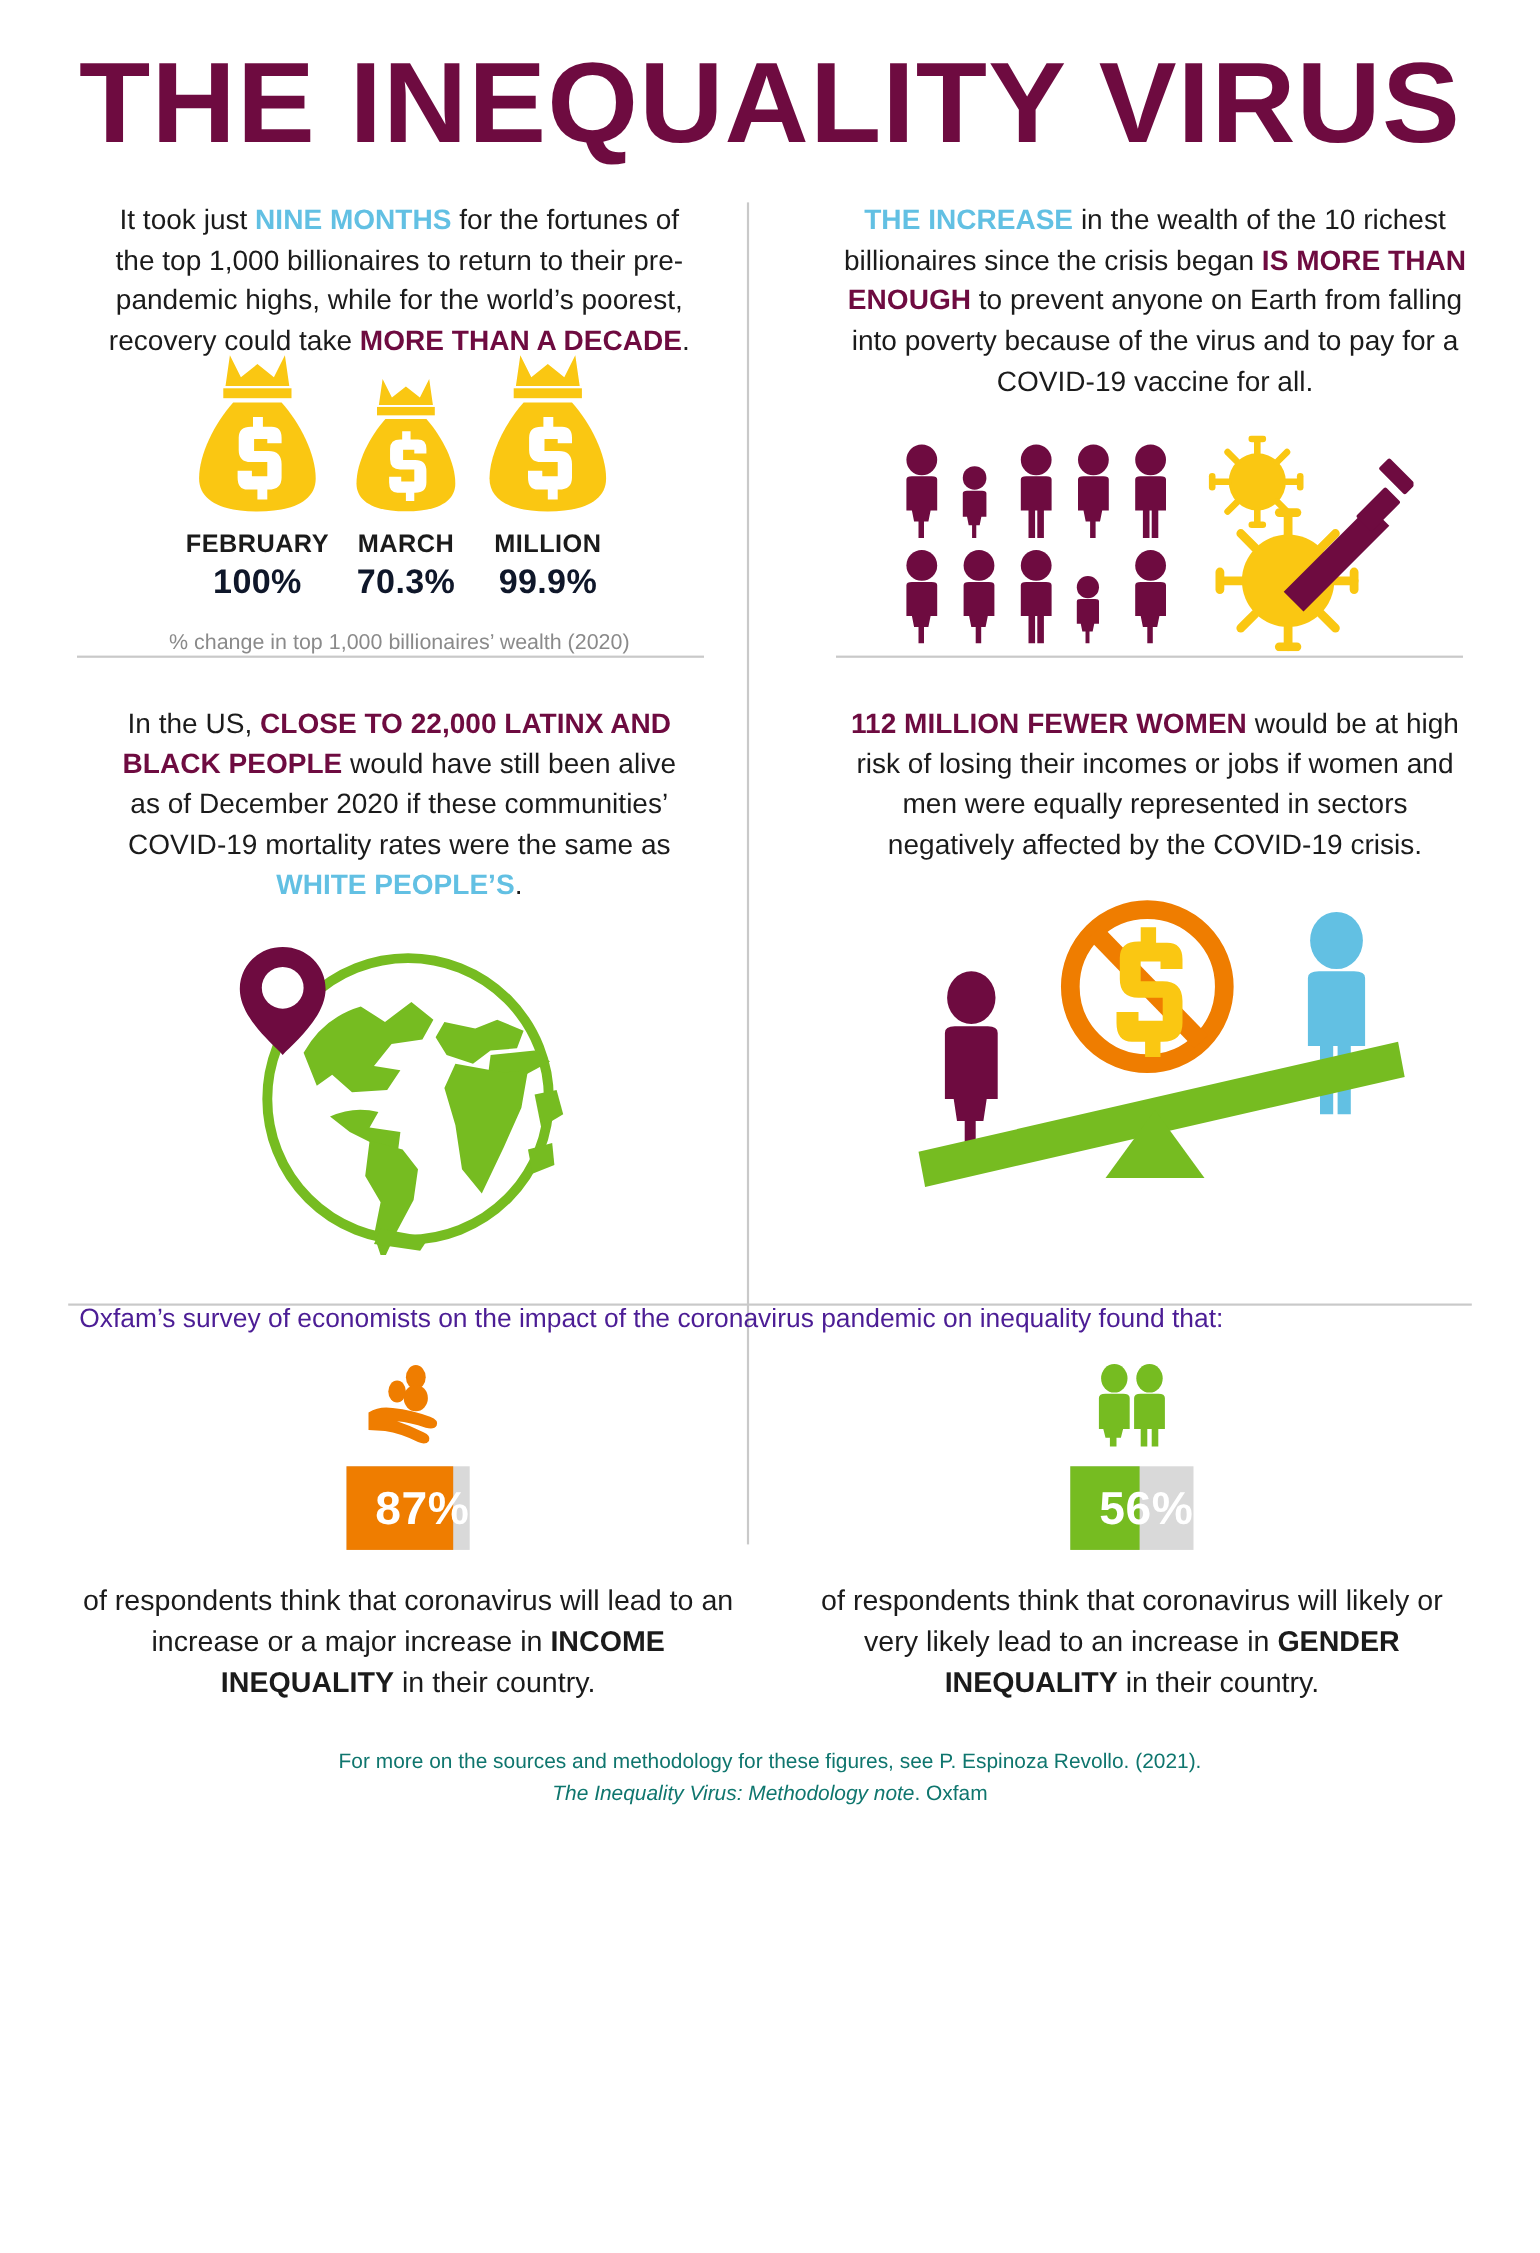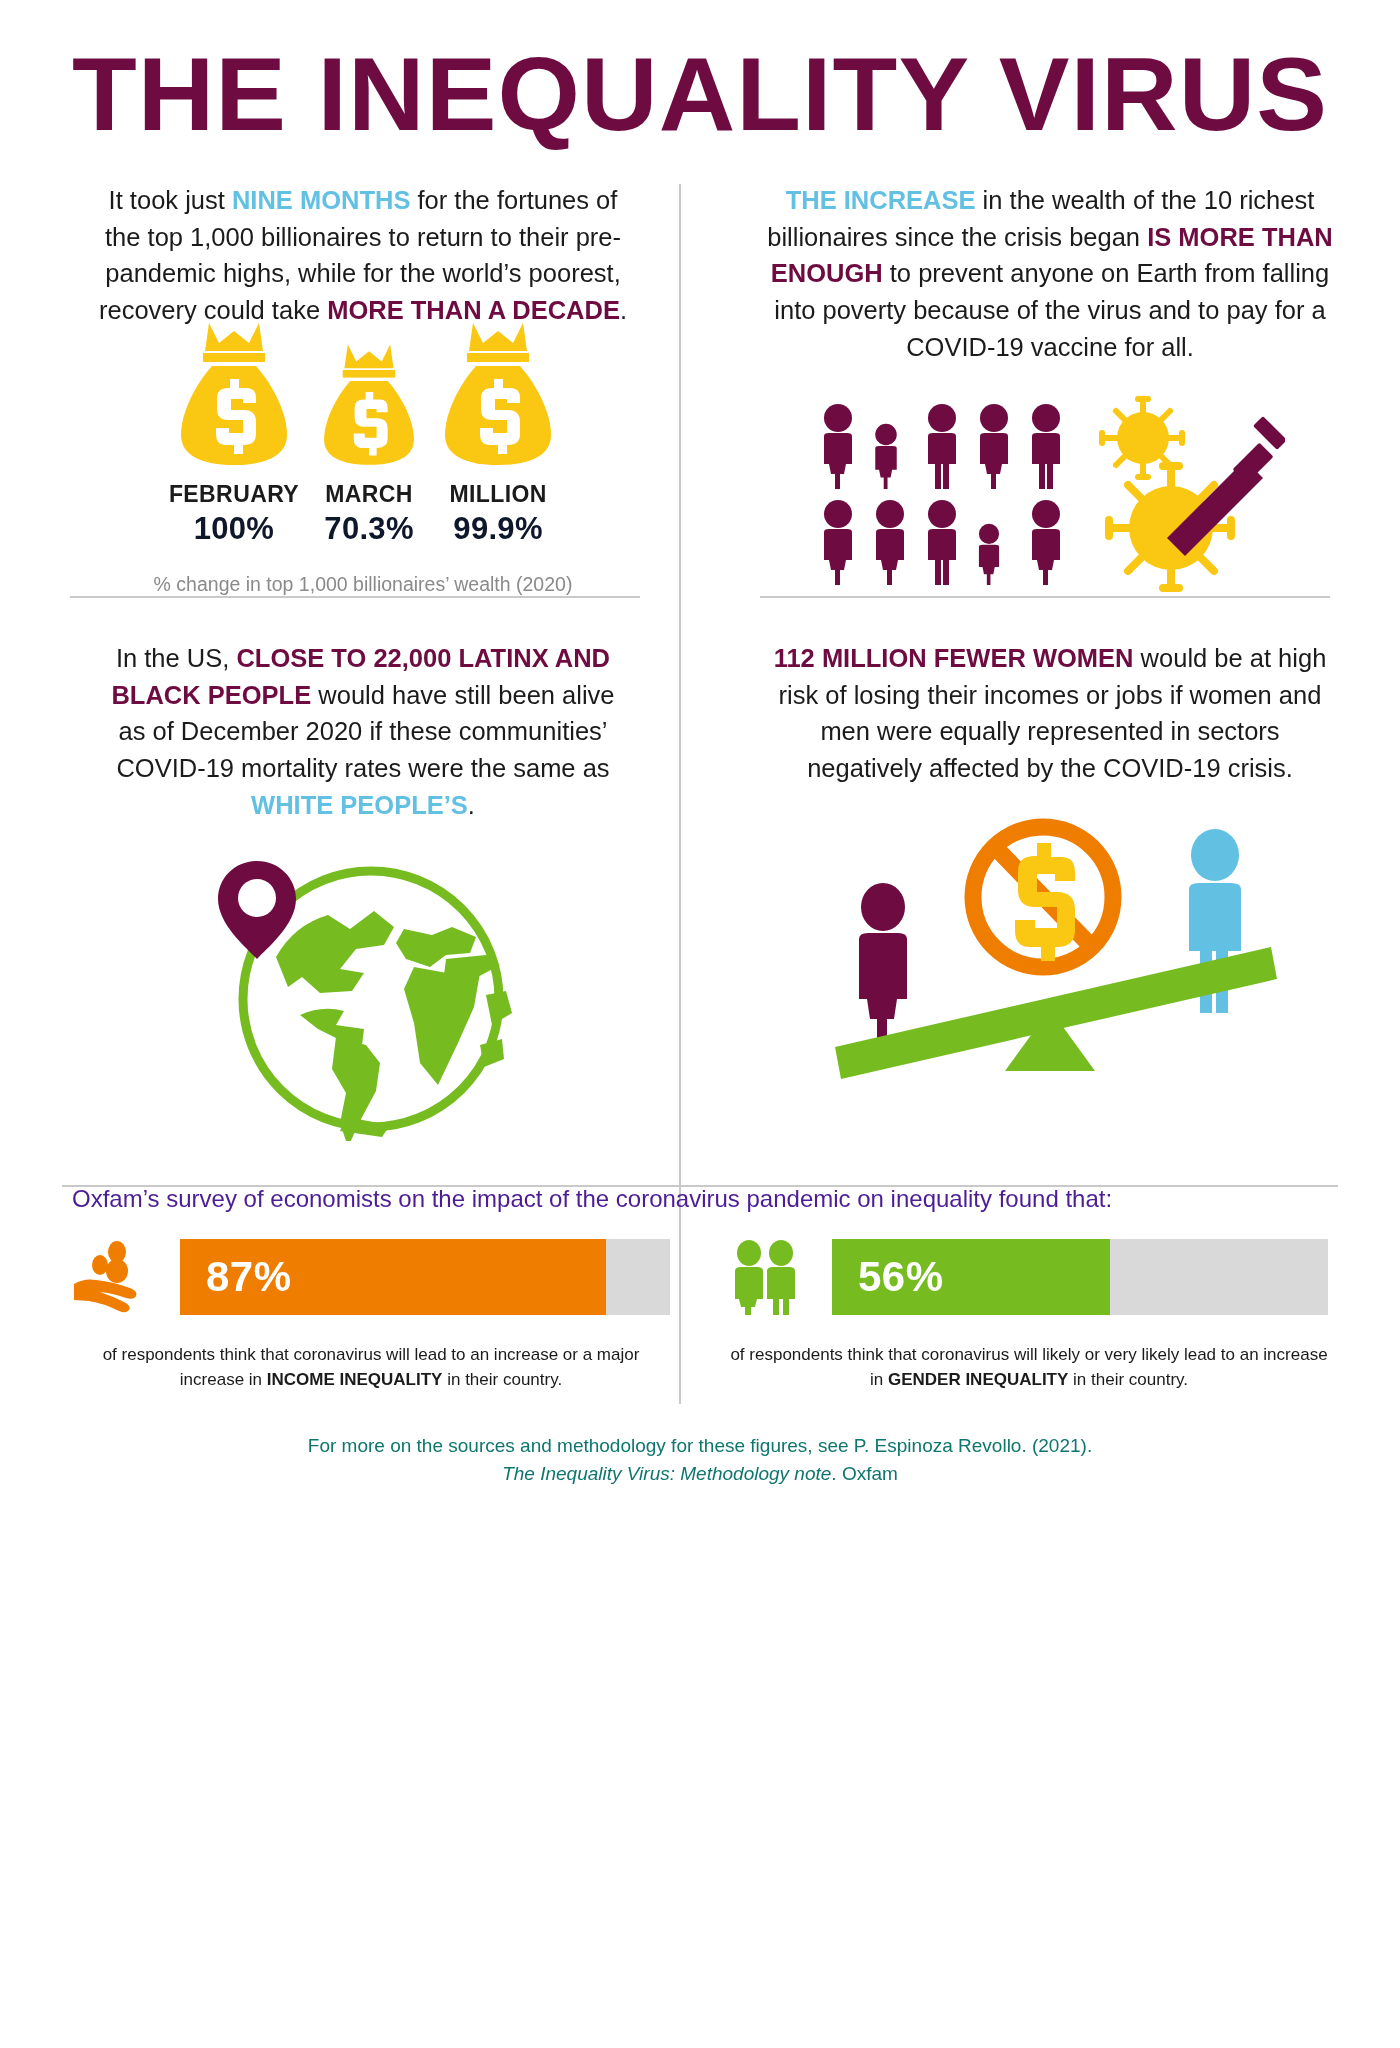--- a/index.html
+++ b/index.html
@@ -147,21 +147,21 @@
     color: #4c1d95;
     text-align: left;
     padding-left: 0px;
   }
   .bars-row {
     display: grid;
     grid-template-columns: 1fr 1fr;
     gap: 60px;
     margin-top: 26px;
   }
-  .bar-unit { display: flex; align-items: center; gap: 32px; }
+  .bar-unit { display: flex; align-items: center; gap: 18px; flex-direction: column; }
   .bar-track {
     position: relative;
     flex: 1;
     height: 76px;
     background: #d9d9d9;
     display: flex;
     align-items: center;
   }
   .bar-fill {
     height: 76px;
@@ -171,21 +171,21 @@
   }
   .bar-pct {
     color: #ffffff;
     font-size: 42px;
     font-weight: bold;
     letter-spacing: 0.5px;
   }
   .bar-caption {
     margin-top: 28px;
     text-align: center;
-    font-size: 17px;
+    font-size: 26px;
     line-height: 1.42;
     color: #1b1b1b;
   }
   .bar-caption b { font-weight: bold; }
 
   
   .footnote {
     margin-top: 40px;
     text-align: center;
     font-size: 19px;

